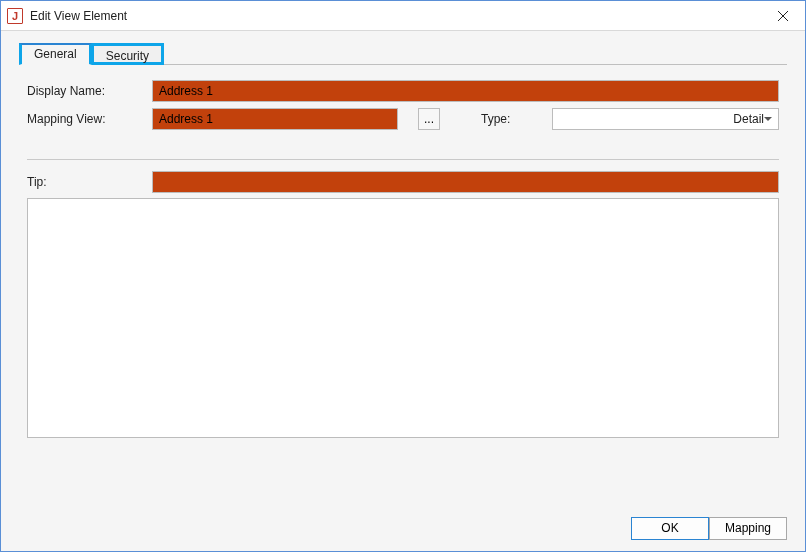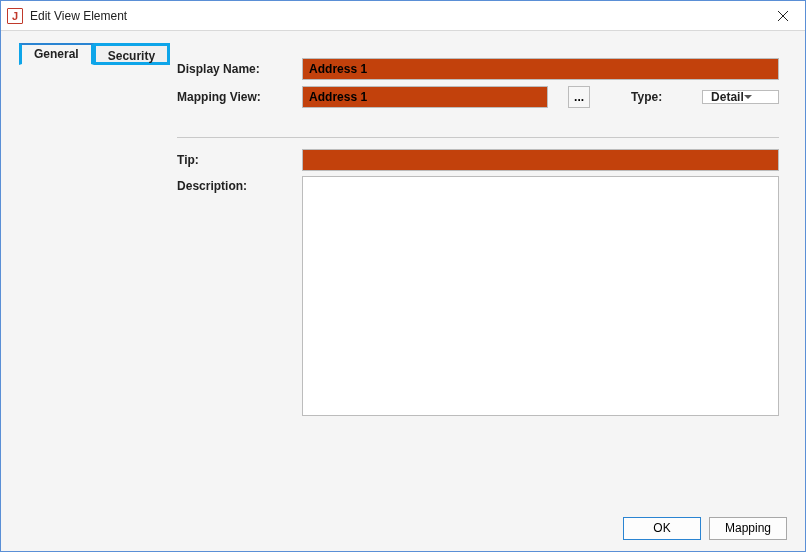--- a/index.html
+++ b/index.html
@@ -38,21 +38,21 @@
   }
   .titlebar .close-btn {
     width: 44px; height: 30px;
     display: flex; align-items: center; justify-content: center;
     cursor: pointer;
   }
   .titlebar .close-btn svg { width: 10px; height: 10px; }
   .content {
     flex: 1;
     padding: 12px 18px 0 18px;
-    display: flex; flex-direction: row; font-weight: bold;
+    display: flex; flex-direction: column;
   }
   .tabs {
     display: flex;
     border-bottom: 1px solid #bfbfbf;
     height: 22px;
   }
   .tab {
     padding: 0 12px;
     height: 22px; line-height: 21px;
     border: 3px solid #0ea5e9;
@@ -102,24 +102,24 @@
     font: inherit;
     display: flex; align-items: center; justify-content: center;
     line-height: 1;
   }
   .type-label {
     width: 46px;
     margin-left: 24px;
   }
   .type-select {
     flex: 1;
-    height: 14px;
-    border: 1px solid #bcbcbc;
-    background: #fff;
-    display: flex; align-items: center; justify-content: flex-start;
+    height: 22px;
+    border: 1px solid #bcbcbc;
+    background: #fff;
+    display: flex; align-items: center; justify-content: flex-end;
     padding: 0 6px 0 8px;
     cursor: pointer;
     margin-left: 8px;
   }
   .type-select .caret {
     width: 0; height: 0;
     border-left: 4px solid transparent;
     border-right: 4px solid transparent;
     border-top: 4px solid #555;
   }
@@ -138,21 +138,21 @@
     background: #fff;
     padding: 4px 6px;
     font: inherit;
     resize: none;
     outline: none;
   }
   .footer {
     height: 46px;
     display: flex; justify-content: flex-end; align-items: center;
     padding: 0 18px;
-    gap: 8px;
+    gap: 0;
   }
   .footer button {
     min-width: 78px; height: 23px;
     border: 1px solid #a8a8a8;
     background: #fdfdfd;
     font: inherit;
     cursor: pointer;
   }
   .footer button.primary {
     border-color: #2a84d2;
@@ -208,21 +208,20 @@
       </div>
 
       <hr class="separator">
 
       <div class="row">
         <div class="label-col">Tip:</div>
         <input class="field tip-field" type="text" value="" style="">
       </div>
 
       <div class="row desc-row">
-        <div class="label-col">Description:</div>
         <textarea class="desc-field" style=""></textarea>
       </div>
 
     </div>
   </div>
 
   <div class="footer">
     <button class="primary">
       <span>OK</span>
     </button>

